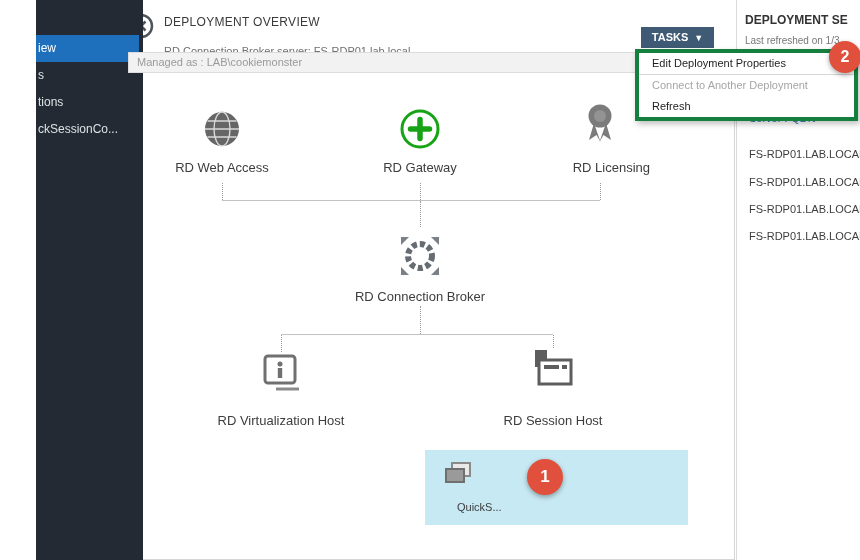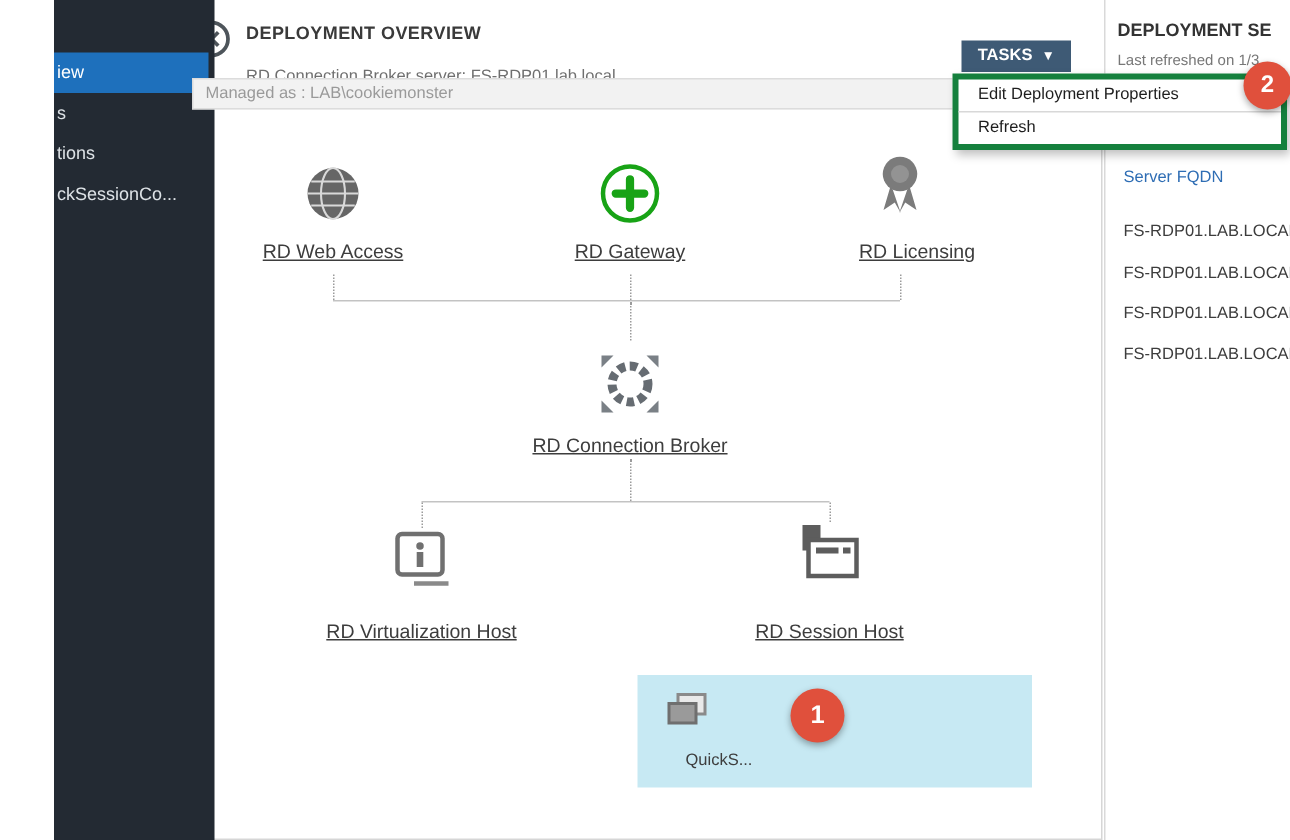--- a/index.html
+++ b/index.html
@@ -9,33 +9,33 @@
   
   .sidebar{left:0;top:0;width:107px;height:560px;background:#232a33;z-index:2;margin-left:36px;}
   .side-items{padding-top:35px;}
   .side-item{height:27px;line-height:27px;font-size:12px;color:#dde2e6;padding-left:2px;
     white-space:nowrap;overflow:hidden;cursor:default;}
   .side-item.active{background:#1e70bc;color:#fff;width:101px;}
 
   
   .main-sep{left:736px;top:0;width:1px;height:560px;background:#d9d9d9;}
   .hdr-icon{left:127px;top:12px;width:28px;height:28px;}
-  .hdr-title{left:164px;top:15px;font-size:12px;font-weight:bold;color:#3a3a3a;letter-spacing:.3px;}
+  .hdr-title{left:164px;top:15px;font-size:12px;font-weight:normal;color:#3a3a3a;letter-spacing:.3px;}
   .hdr-sub{left:164px;top:33px;font-size:11px;color:#6f6f6f;margin-top:12px;}
   .tasks-btn{left:641px;top:27px;width:73px;height:21px;background:#3e5a75;color:#fff;
     font-size:11px;font-weight:bold;text-align:center;line-height:21px;cursor:pointer;z-index:6;}
   .tasks-btn .caret{font-size:9px;margin-left:6px;}
 
   
   .diagram-box{left:128px;top:52px;width:607px;height:508px;border:1px solid #d6d6d6;
     box-sizing:border-box;background:#fff;}
   .managed-bar{left:128px;top:52px;width:607px;height:21px;box-sizing:border-box;
     background:#f2f2f2;border:1px solid #dcdcdc;font-size:11px;color:#9a9a9a;
     line-height:19px;padding-left:8px;z-index:3;}
-  .node-label{font-size:13px;color:#3d3d3d;text-align:center;white-space:nowrap;z-index:3;text-decoration:underline;}
+  .node-label{font-size:13px;color:#3d3d3d;text-align:center;white-space:nowrap;z-index:3;}
   .h-line{border-top:1px solid #c3c3c3;height:0;z-index:1;}
   .v-dot{border-left:1px dotted #9b9b9b;width:0;z-index:1;}
   .node-icon{z-index:3;cursor:pointer;}
 
   .quick-box{left:425px;top:450px;width:263px;height:75px;background:#c7e9f3;z-index:2;cursor:pointer;}
   .quick-label{left:437px;top:501px;font-size:11px;color:#3d3d3d;z-index:3;white-space:nowrap;margin-left:20px;}
 
   
   .badge{border-radius:50%;background:#e0503c;color:#fff;font-weight:bold;text-align:center;
     box-shadow:0 2px 5px rgba(0,0,0,.35);z-index:20;}
@@ -163,20 +163,21 @@
     <rect x="5" y="10" width="18" height="13" fill="#9a9a9a" stroke="#6f6f6f" stroke-width="2"></rect>
   </svg>
 </div>
 <div class="abs quick-label">QuickS...</div>
 
 <div class="abs badge badge1">1</div>
 <div class="abs badge badge2">2</div>
 
 <div class="abs menu">
   <div class="menu-item sep">Edit Deployment Properties</div>
+  <div class="menu-item disabled">Connect to Another Deployment</div>
   <div class="menu-item">Refresh</div>
 </div>
 
 <div class="abs rp-title">DEPLOYMENT SE</div>
 <div class="abs rp-sub">Last refreshed on 1/3</div>
 <div class="abs rp-col">Server FQDN</div>
 <div class="abs rp-row" style="top:148px;">FS-RDP01.LAB.LOCAL</div>
 <div class="abs rp-row" style="top:176px;">FS-RDP01.LAB.LOCAL</div>
 <div class="abs rp-row" style="top:203px;">FS-RDP01.LAB.LOCAL</div>
 <div class="abs rp-row" style="top:230px;">FS-RDP01.LAB.LOCAL</div>

